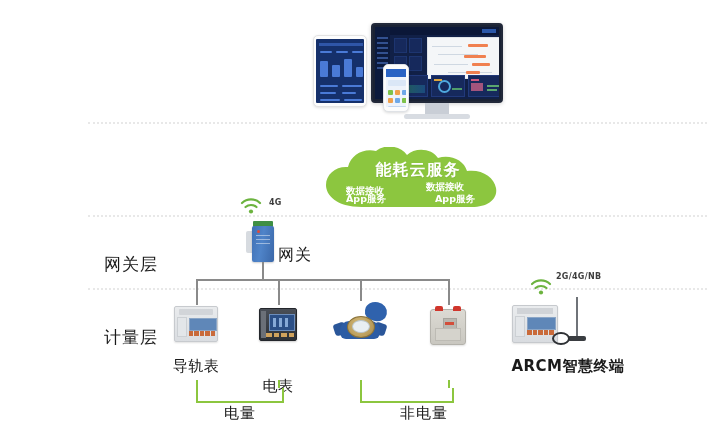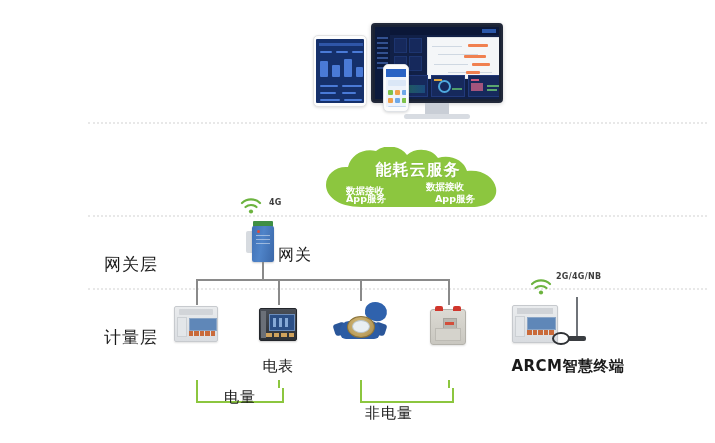--- a/index.html
+++ b/index.html
@@ -581,38 +581,39 @@
       <div class="din-lcd"></div>
       <div class="din-btns">
           <i></i>
           <i></i>
           <i></i>
           <i></i>
           <i></i>
         </div>
     </div>
   </div>
+  <div class="meter-name" style="left:160px;top:357px;width:72px;">导轨表</div>
 
   <div class="meter" style="left:259px;top:308px;">
     <div class="panel">
       <div class="panel-edge"></div>
       <div class="panel-lcd">
           <i style="left:3px;"></i>
           <i style="left:9px;"></i>
           <i style="left:15px;"></i>
         </div>
       <div class="panel-btns">
           <i></i>
           <i></i>
           <i></i>
           <i></i>
         </div>
     </div>
   </div>
-  <div class="meter-name" style="left:242px;top:357px;width:72px;">电表</div>
+  <div class="meter-name" style="left:242px;top:377px;width:72px;">电表</div>
 
   <div class="meter" style="left:334px;top:301px;width:56px;height:44px;">
     <div class="water-lid"></div>
     <div class="water-wingL"></div>
     <div class="water-wingR"></div>
     <div class="water-body"></div>
     <div class="water-dial"></div>
     <div class="water-face"></div>
   </div>
 
@@ -650,18 +651,18 @@
   <div class="ant-base"></div>
   <div class="ant-cable"></div>
   <div class="meter-name" style="left:508px;top:357px;width:120px;font-weight:bold;">ARCM智慧终端</div>
 
   <div class="vline" style="left:196px;top:380px;height:8px;background:#8cc63f;width:2px;"></div>
   <div class="vline" style="left:278px;top:380px;height:8px;background:#8cc63f;width:2px;"></div>
   <div class="vline" style="left:360px;top:380px;height:8px;background:#8cc63f;width:2px;"></div>
   <div class="vline" style="left:448px;top:380px;height:8px;background:#8cc63f;width:2px;"></div>
 
   <div class="bracket" style="left:196px;top:388px;width:84px;"></div>
-  <div class="bracket-label" style="left:198px;top:388px;width:84px;">电量</div>
+  <div class="bracket-label" style="left:198px;top:404px;width:84px;">电量</div>
 
   <div class="bracket" style="left:360px;top:388px;width:90px;"></div>
-  <div class="bracket-label" style="left:344px;top:404px;width:90px;">非电量</div>
+  <div class="bracket-label" style="left:379px;top:404px;width:90px;">非电量</div>
 
 </div>
 
 </body></html>

